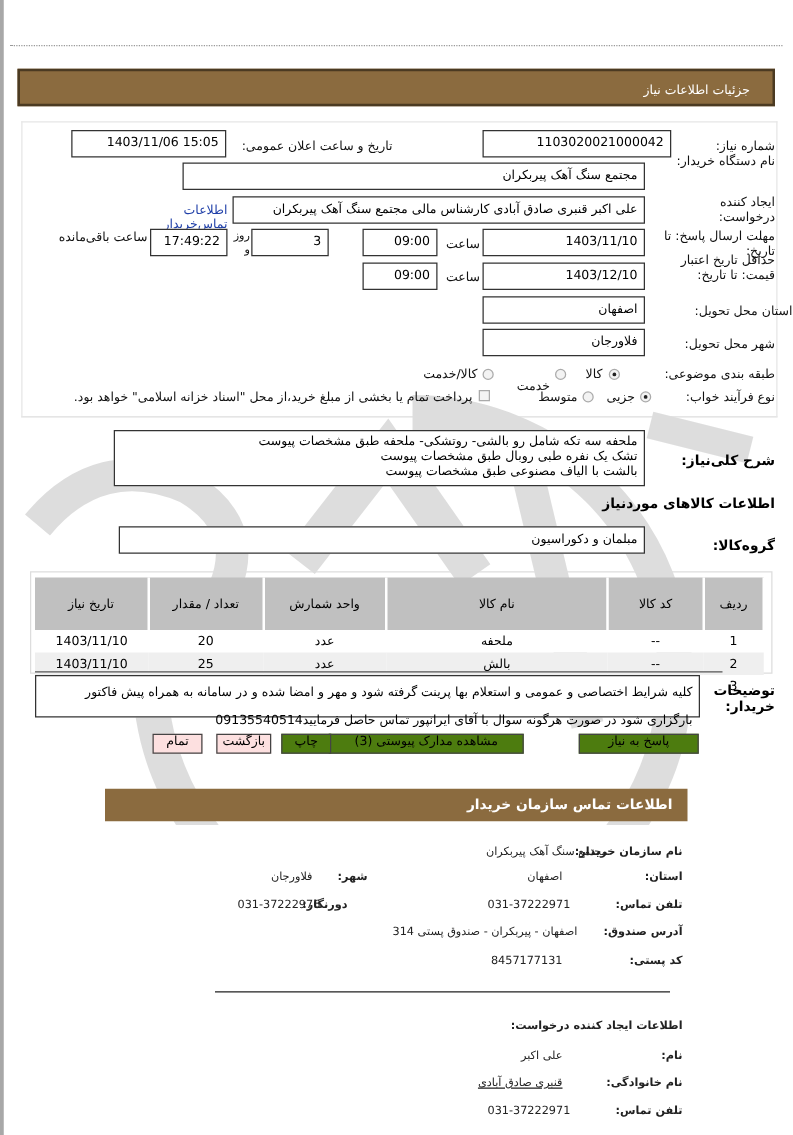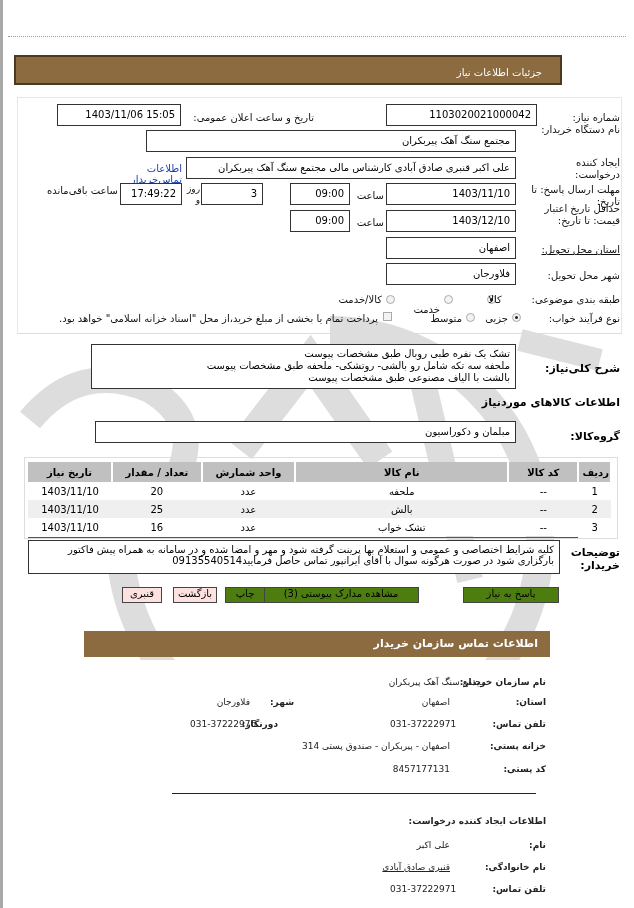--- a/index.html
+++ b/index.html
@@ -7,40 +7,40 @@
     width:634px; height:908px; background:#fff; position:relative; overflow:hidden;
     font-family:"DejaVu Sans", sans-serif; font-size:10px; color:#000;
   }
   .left-rule { position:absolute; left:0; top:0; width:3px; height:908px; background:#a8a8a8; }
   .dotted-rule { position:absolute; left:8px; right:8px; top:36px; border-top:1px dotted #999; }
   .watermark { position:absolute; left:0; top:300px; width:634px; height:360px; pointer-events:none; opacity:0.28; }
   .hdr-bar {
     position:absolute; background:#8b6b3f; color:#fff; direction:rtl;
     border:2px solid #4b3a22; box-sizing:border-box;
   }
-  .hdr-main { left:14px; top:55px; width:548px; height:30px; padding:10px 18px 0 0; font-size:10px; }
+  .hdr-main { left:14px; top:55px; width:606px; height:30px; padding:10px 18px 0 0; font-size:10px; }
   .hdr-contact { left:84px; top:631px; width:466px; height:26px; border:none; padding:6px 12px 0 0; font-size:11px; font-weight:bold; }
   .panel { position:absolute; left:17px; top:97px; width:603px; height:235px; border:1px solid #e6e6e6; border-bottom:1px solid #ddd; }
   .abs { position:absolute; }
   .rtl { direction:rtl; text-align:right; }
   .lbl { position:absolute; direction:rtl; text-align:right; font-size:10px; line-height:12px; color:#111; }
   .box {
     position:absolute; border:1px solid #333; background:#fff; box-sizing:border-box;
     font-size:10px; line-height:20px; padding:0 5px; white-space:nowrap; overflow:hidden;
   }
   .box.ltr { direction:ltr; text-align:right; }
   .box.rtlb { direction:rtl; text-align:right; }
   a.link { color:#1f3fa8; text-decoration:none; }
   .radio { position:absolute; width:9px; height:9px; border-radius:50%; border:1px solid #aaa; background:#f3f3f3; box-sizing:border-box; }
   .radio.on::after { content:""; position:absolute; left:2px; top:2px; width:3px; height:3px; border-radius:50%; background:#222; }
   .checkbox { position:absolute; width:9px; height:9px; border:1px solid #aaa; background:#f3f3f3; box-sizing:border-box; }
   .sec-label { position:absolute; direction:rtl; font-weight:bold; font-size:11px; }
   .desc-box { position:absolute; border:1px solid #333; background:#fff; box-sizing:border-box; direction:rtl; text-align:right; padding:3px 5px; font-size:10px; line-height:12px; }
   table.items { position:absolute; left:28px; top:462px; width:584px; border-collapse:collapse; direction:rtl; font-size:10px; }
-  table.items th { background:#c0c0c0; font-weight:bold; height:18px; border-right:2px solid #fff; padding:1px; }
+  table.items th { background:#c0c0c0; font-weight:normal; height:18px; border-right:2px solid #fff; padding:12px; }
   table.items td { height:18px; text-align:center; padding:0; }
   table.items tr.r0 td { background:#fff; }
   table.items tr.r1 td { background:#efefef; }
   table.items tr.r2 td { background:#fff; }
   .items-wrap { position:absolute; left:24px; top:457px; width:592px; height:80px; border:1px solid #ddd; }
   .items-bottom { position:absolute; left:28px; top:537px; width:550px; border-top:1px solid #555; }
   .btn { position:absolute; top:587px; height:16px; border:1px solid #444; font-size:10px; line-height:12px; text-align:center; direction:rtl; box-sizing:border-box; }
   .btn.green { background:#4d7c0f; }
   .btn.red { background:#fde0e0; }
   .ci-lbl { position:absolute; direction:rtl; text-align:right; font-size:9px; font-weight:bold; color:#222; }
@@ -87,45 +87,45 @@
 <div class="box ltr" style="left:201px; top:183px; width:62px; height:22px;">3</div>
 <div class="lbl" style="left:184px; top:184px; width:16px; font-size:9px; line-height:11px;">روز و</div>
 <div class="box ltr" style="left:120px; top:183px; width:62px; height:22px;">17:49:22</div>
 <div class="lbl" style="left:46px; top:185px; width:72px;">ساعت باقی‌مانده</div>
 
 <div class="lbl" style="right:14px; top:203px; width:96px;">حداقل تاریخ اعتبار قیمت: تا تاریخ:</div>
 <div class="box ltr" style="left:386px; top:210px; width:130px; height:22px;">1403/12/10</div>
 <div class="lbl" style="left:352px; top:217px; width:32px;">ساعت</div>
 <div class="box ltr" style="left:290px; top:210px; width:60px; height:22px;">09:00</div>
 
-<div class="lbl" style="right:14px; top:244px; width:92px;text-decoration:underline;">استان محل تحویل:</div>
+<div class="lbl" style="right:0; top:244px; width:92px;">استان محل تحویل:</div>
 <div class="box rtlb" style="left:386px; top:237px; width:130px; height:22px;">اصفهان</div>
 <div class="lbl" style="right:14px; top:270px; width:92px;">شهر محل تحویل:</div>
 <div class="box rtlb" style="left:386px; top:263px; width:130px; height:22px;">فلاورجان</div>
 
 <div class="lbl" style="right:14px; top:294px; width:100px;">طبقه بندی موضوعی:</div>
 <div class="radio on" style="left:487px; top:295px;"></div>
-<div class="lbl" style="left:484px; top:294px; width:22px;text-align:center;">کالا</div>
+<div class="lbl" style="left:460px; top:294px; width:22px;">کالا</div>
 <div class="radio" style="left:444px; top:295px;"></div>
 <div class="lbl" style="left:408px; top:304px; width:32px;">خدمت</div>
 <div class="radio" style="left:386px; top:295px;"></div>
 <div class="lbl" style="left:336px; top:294px; width:46px;">کالا/خدمت</div>
 
 <div class="lbl" style="right:14px; top:313px; width:100px;">نوع فرآیند خواب:</div>
 <div class="radio on" style="left:512px; top:313px;"></div>
 <div class="lbl" style="left:480px; top:313px; width:28px;">جزیی</div>
 <div class="radio" style="left:466px; top:313px;"></div>
 <div class="lbl" style="left:424px; top:313px; width:38px;">متوسط</div>
 <div class="checkbox" style="left:383px; top:312px;"></div>
 <div class="lbl" style="left:52px; top:313px; width:326px; white-space:nowrap;">پرداخت تمام یا بخشی از مبلغ خرید،از محل "اسناد خزانه اسلامی" خواهد بود.</div>
 
 <div class="sec-label" style="right:14px; top:362px;">شرح کلی‌نیاز:</div>
 <div class="desc-box" style="left:91px; top:344px; width:425px; height:45px;">
+  <div>ملحفه سه تکه شامل رو بالشی- روتشکی- ملحفه طبق مشخصات پیوست</div>
   <div>تشک یک نفره طبی روبال طبق مشخصات پیوست</div>
-  <div>ملحفه سه تکه شامل رو بالشی- روتشکی- ملحفه طبق مشخصات پیوست</div>
   <div>بالشت با الیاف مصنوعی طبق مشخصات پیوست</div>
 </div>
 
 <div class="sec-label" style="right:14px; top:396px;">اطلاعات کالاهای موردنیاز</div>
 <div class="sec-label" style="right:14px; top:430px;">گروه‌کالا:</div>
 <div class="box rtlb" style="left:95px; top:421px; width:421px; height:22px;">مبلمان و دکوراسیون</div>
 
 <div class="items-wrap"></div>
 <table class="items">
   <thead>
@@ -161,47 +161,47 @@
       <td>تشک خواب</td>
       <td>عدد</td>
       <td>16</td>
       <td>1403/11/10</td>
     </tr>
   </tbody>
 </table>
 <div class="items-bottom"></div>
 
 <div class="sec-label" style="right:14px; top:546px; width:54px; text-align:right; line-height:13px;">توضیحات خریدار:</div>
-<div class="desc-box" style="left:28px; top:540px; width:532px; height:34px; line-height:11px;">کلیه شرایط اختصاصی و عمومی و استعلام بها پرینت گرفته شود و مهر و امضا شده و در سامانه به همراه پیش فاکتور بارگزاری شود در صورت هرگونه سوال با آقای ایرانپور تماس حاصل فرمایید09135540514</div>
+<div class="desc-box" style="left:28px; top:540px; width:532px; height:34px; line-height:22px;">کلیه شرایط اختصاصی و عمومی و استعلام بها پرینت گرفته شود و مهر و امضا شده و در سامانه به همراه پیش فاکتور بارگزاری شود در صورت هرگونه سوال با آقای ایرانپور تماس حاصل فرمایید09135540514</div>
 
 <div class="btn green" style="left:463px; width:96px;">پاسخ به نیاز</div>
 <div class="btn green" style="left:263px; width:156px;">مشاهده مدارک پیوستی (3)</div>
 <div class="btn green" style="left:225px; width:40px;">چاپ</div>
 <div class="btn red" style="left:173px; width:44px;">بازگشت</div>
-<div class="btn red" style="left:122px; width:40px;">قنبری</div>
+<div class="btn red" style="left:122px; width:40px;">تمام</div>
 
 <div class="hdr-bar hdr-contact">
   <span>اطلاعات تماس سازمان خریدار</span>
 </div>
 
 <div class="ci-lbl" style="right:88px; top:677px;">نام سازمان خریدار:</div>
 <div class="ci-val" style="right:148px; top:677px;">مجتمع سنگ آهک پیربکران</div>
 
 <div class="ci-lbl" style="right:88px; top:697px;">استان:</div>
 <div class="ci-val" style="right:184px; top:697px;">اصفهان</div>
 <div class="ci-lbl" style="left:264px; top:697px; width:30px;">شهر:</div>
 <div class="ci-val" style="left:200px; top:697px; width:50px;">فلاورجان</div>
 
 <div class="ci-lbl" style="right:88px; top:719px;">تلفن تماس:</div>
 <div class="ci-val ltr" style="left:390px; top:719px; width:60px;">031-37222971</div>
 <div class="ci-lbl" style="left:240px; top:719px; width:38px;">دورنگار:</div>
 <div class="ci-val ltr" style="left:190px; top:719px; width:48px;">031-37222976</div>
 
-<div class="ci-lbl" style="right:88px; top:741px;">خزانه پستی:</div>
-<div class="ci-val" style="right:184px; top:741px;text-align:right;">اصفهان - پیربکران - صندوق پستی 314</div>
+<div class="ci-lbl" style="right:88px; top:741px;">آدرس صندوق:</div>
+<div class="ci-val" style="right:172px; top:741px;text-align:right;">اصفهان - پیربکران - صندوق پستی 314</div>
 
 <div class="ci-lbl" style="right:88px; top:764px;">کد پستی:</div>
 <div class="ci-val ltr" style="left:392px; top:764px; width:58px;">8457177131</div>
 
 <div class="hr-dark" style="top:793px;"></div>
 
 <div class="ci-lbl" style="right:88px; top:816px;">اطلاعات ایجاد کننده درخواست:</div>
 <div class="ci-lbl" style="right:88px; top:840px;">نام:</div>
 <div class="ci-val" style="right:184px; top:840px;">علی اکبر</div>
 <div class="ci-lbl" style="right:88px; top:862px;">نام خانوادگی:</div>

